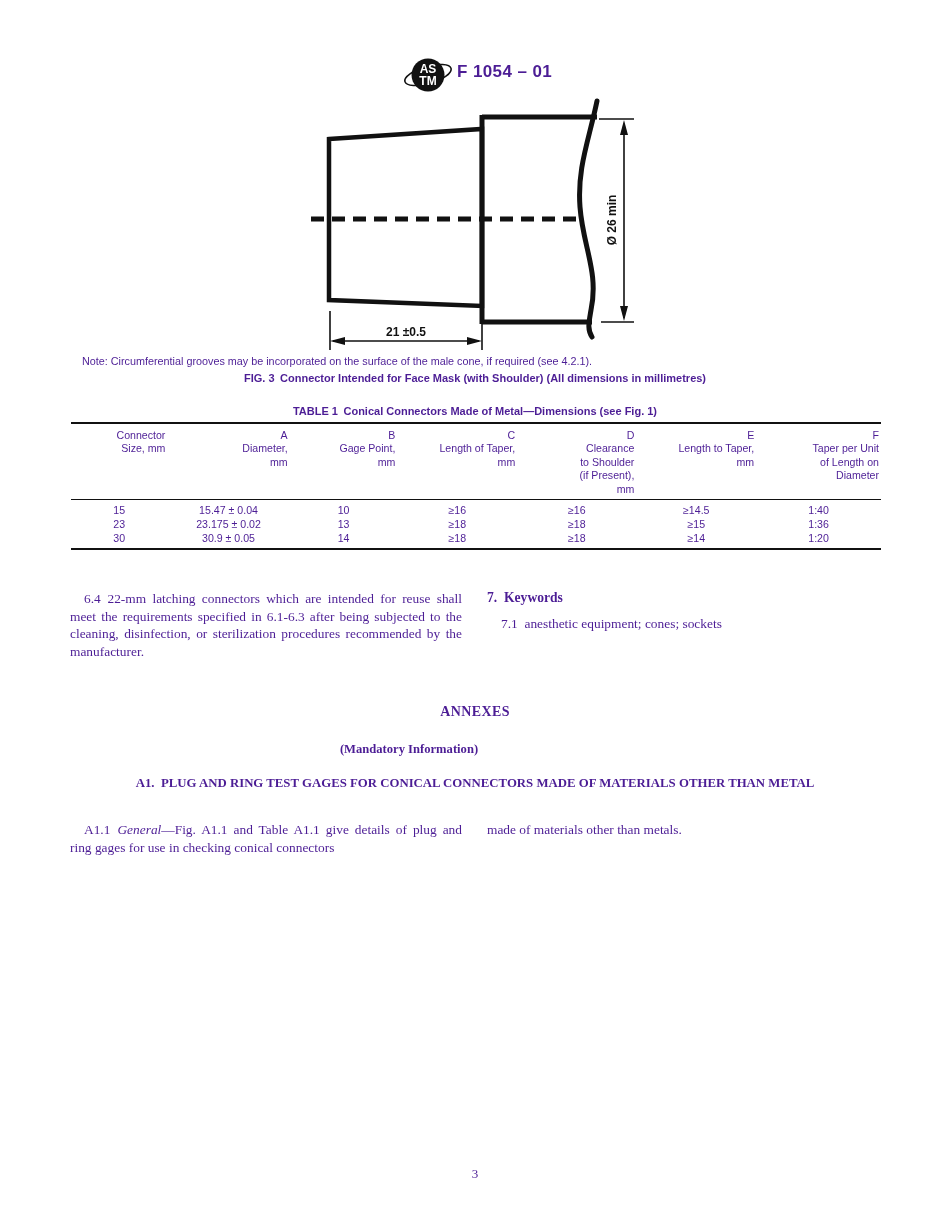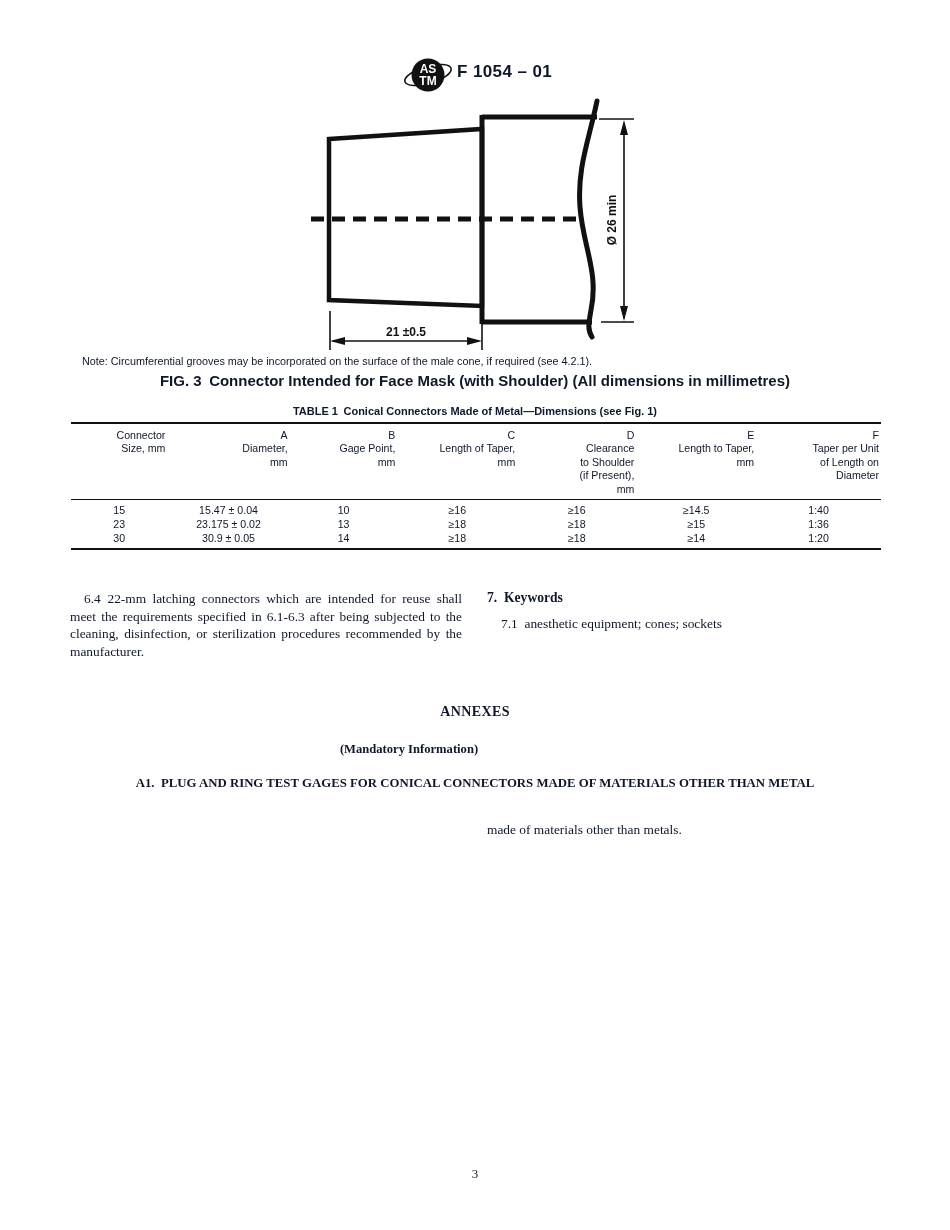--- a/index.html
+++ b/index.html
@@ -1,21 +1,21 @@
 <!DOCTYPE html>
 <html><head>
 <meta charset="utf-8">
 <title>ASTM Standard Page</title>
 <style>
   html,body{margin:0;padding:0;background:#e8e8e8;}
   .page{
     position:relative;
     width:950px;height:1230px;
     background:#ffffff;
-    color:#0f172a;
+    color:#4c1d95;
     margin:0 auto;
     overflow:hidden;
     font-family:"Liberation Serif",serif;
   }
   
   .hdr-logo{position:absolute;left:403px;top:53px;width:50px;height:44px;}
   .designation{
     position:absolute;left:457px;top:62px;
     font-family:"Liberation Sans",sans-serif;
     font-weight:bold;font-size:17px;letter-spacing:.4px;white-space:nowrap;
@@ -25,21 +25,21 @@
   .fig-svg .label{
     font-family:"Liberation Sans",sans-serif;
     font-weight:bold;font-size:12px;fill:#111;
   }
   .fig-note{
     position:absolute;left:82px;top:355px;width:840px;
     font-family:"Liberation Sans",sans-serif;font-size:10.8px;
   }
   .fig-caption{
     position:absolute;left:0;top:372px;width:950px;text-align:center;
-    font-family:"Liberation Sans",sans-serif;font-weight:bold;font-size:15px;
+    font-family:"Liberation Sans",sans-serif;font-weight:bold;font-size:11px;
   }
   
   .tbl-title{
     position:absolute;left:0;top:405px;width:950px;text-align:center;
     font-family:"Liberation Sans",sans-serif;font-weight:bold;font-size:11px;
   }
   table.dims{
     position:absolute;left:71px;top:422px;width:810px;
     border-collapse:collapse;table-layout:fixed;
     border-top:2.5px solid #111;border-bottom:2.5px solid #111;
@@ -198,16 +198,17 @@
   <div class="col-l body-txt fl-indent" style="top:590px">6.4 22-mm latching connectors which are intended for reuse shall meet the requirements specified in 6.1-6.3 after being subjected to the cleaning, disinfection, or sterilization procedures recommended by the manufacturer.</div>
   <div class="col-r" style="top:590px">
     <div class="sec-head">7. Keywords</div>
     <div class="body-txt fl-indent kw-par">7.1 anesthetic equipment; cones; sockets</div>
   </div>
 
   <div class="annex-title">ANNEXES</div>
   <div class="annex-sub">(Mandatory Information)</div>
   <div class="annex-a1">A1. PLUG AND RING TEST GAGES FOR CONICAL CONNECTORS MADE OF MATERIALS OTHER THAN METAL</div>
 
+  <div class="col-l body-txt fl-indent" style="top:821px"><span class="a11-num">A1.1</span><span class="a11-term">General</span><span>—Fig. A1.1 and Table A1.1 give details of plug and ring gages for use in checking conical connectors</span></div>
   <div class="col-r body-txt" style="top:821px">made of materials other than metals.</div>
 
   <div class="pg-num">3</div>
 </div>
 
 </body></html>

